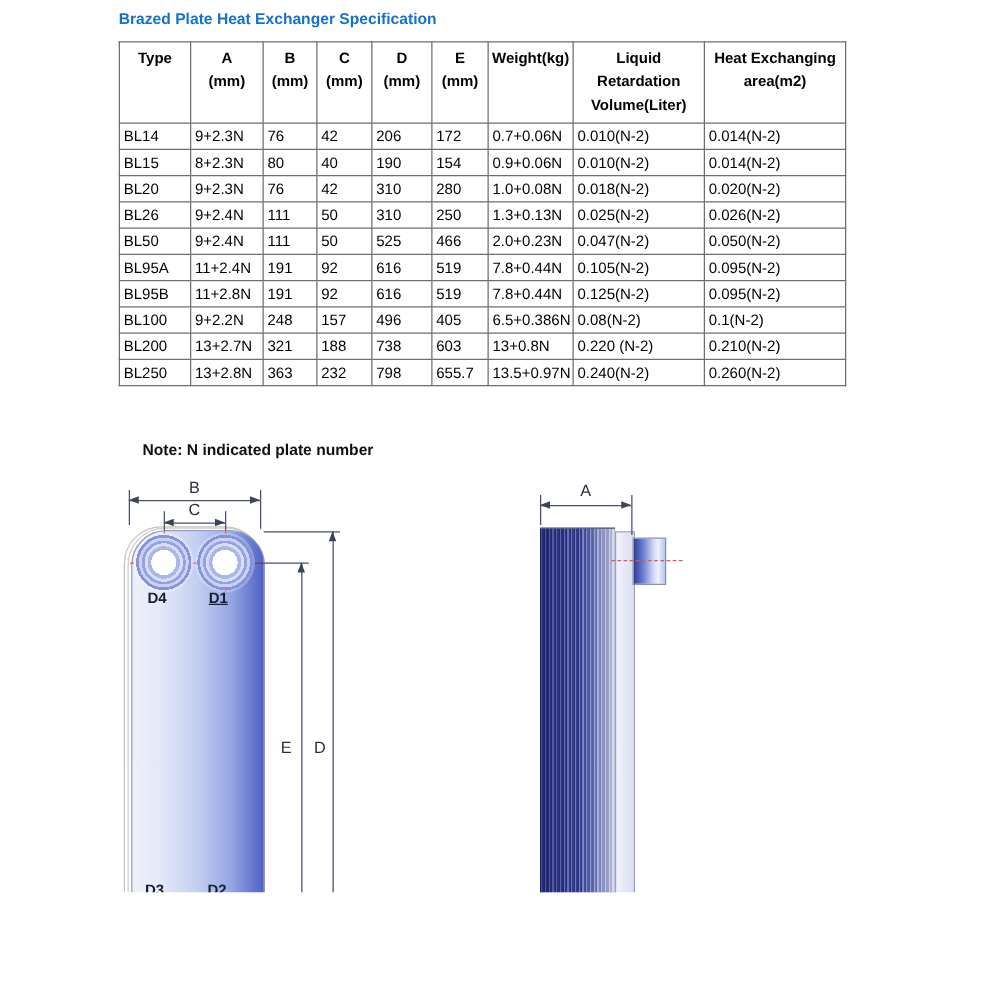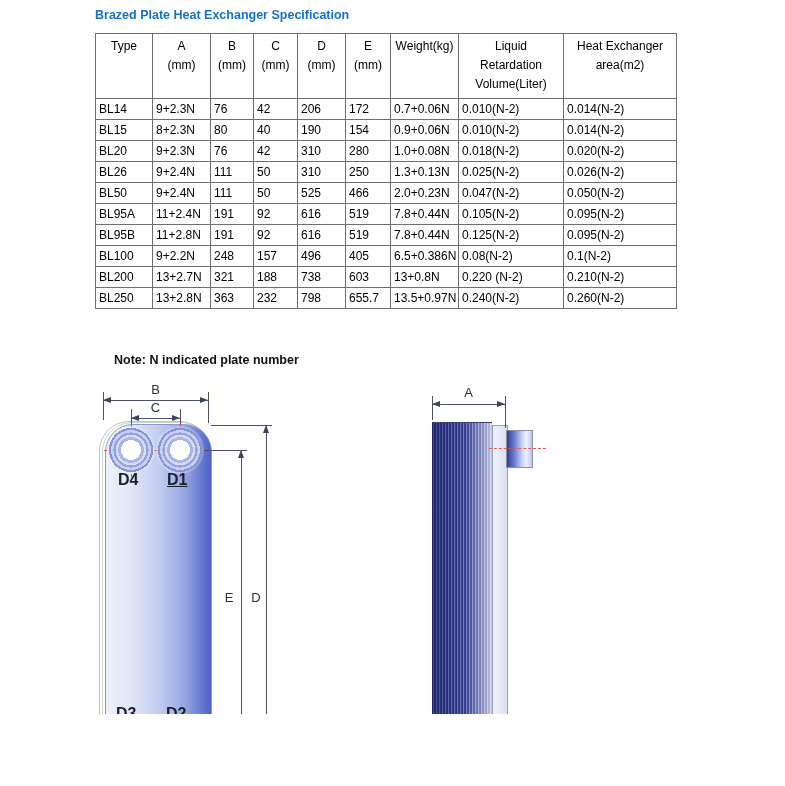--- a/index.html
+++ b/index.html
@@ -6,35 +6,35 @@
   body{font-family:"Liberation Sans", sans-serif; color:#000;}
   #page{position:relative;width:785px;height:714px;background:#fff;overflow:hidden;}
 
   
   .title{position:absolute;left:95px;top:8px;font-size:12.5px;font-weight:bold;color:#1472cd;}
   .note{position:absolute;left:114px;top:353px;font-size:12.5px;font-weight:bold;color:#111;}
 
   
   table.spec{position:absolute;left:95px;top:33px;border-collapse:collapse;table-layout:fixed;width:581px;}
   table.spec th, table.spec td{border:1px solid #6e6e6e;font-size:12px;box-sizing:border-box;overflow:hidden;}
-  table.spec th{font-weight:normal;text-align:center;vertical-align:top;padding:3px 2px 4px 2px;line-height:19px;white-space:pre-line;}
+  table.spec th{font-weight:bold;text-align:center;vertical-align:top;padding:3px 2px 4px 2px;line-height:19px;white-space:pre-line;}
   table.spec td{text-align:left;vertical-align:middle;padding:2px 3px;height:21px;line-height:16px;white-space:nowrap;}
 
   
   .hline{position:absolute;height:0;border-top:1px solid #4a5068;}
   .vline{position:absolute;width:0;border-left:1px solid #4a5068;}
   .redline-h{position:absolute;height:0;border-top:1px dashed #e05858;}
   .redline-v{position:absolute;width:0;border-left:1px dashed #e05858;}
   .arr{position:absolute;width:0;height:0;}
   .arr-l{border-top:3px solid transparent;border-bottom:3px solid transparent;border-right:8px solid #3c445c;}
   .arr-r{border-top:3px solid transparent;border-bottom:3px solid transparent;border-left:8px solid #3c445c;}
   .arr-u{border-left:3px solid transparent;border-right:3px solid transparent;border-bottom:8px solid #3c445c;}
   .arr-d{border-left:3px solid transparent;border-right:3px solid transparent;border-top:8px solid #3c445c;}
   .dimlabel{position:absolute;font-size:13px;color:#2a3040;text-align:center;}
-  .portlabel{position:absolute;font-size:16px;font-weight:bold;color:#182030;}
+  .portlabel{position:absolute;font-size:12px;font-weight:bold;color:#182030;}
 
   
   .plate-outline{position:absolute;border:1px solid #c2c6ba;border-radius:30px;background:transparent;}
   .plate-front{position:absolute;left:105px;top:424px;width:105px;height:346px;border-radius:28px;
     border:1px solid #8d97c8;
     background:linear-gradient(to right,#eef1f8 0%,#e3e8f7 22%,#c2cdf1 50%,#96a6e4 75%,#6577cf 92%,#5060c4 100%);}
   .port{position:absolute;width:48px;height:48px;border-radius:50%;
     background:radial-gradient(closest-side,#ffffff 0 42%,#aab6e8 42% 54%,#d7ddf6 54% 64%,#96a2e0 64% 73%,#c9d1f2 73% 83%,#8693d6 83% 92%,rgba(255,255,255,0.25) 92% 100%);}
 
   
@@ -77,21 +77,21 @@
         <th>C
 (mm)</th>
         <th>D
 (mm)</th>
         <th>E
 (mm)</th>
         <th>Weight(kg)</th>
         <th>Liquid
 Retardation
 Volume(Liter)</th>
-        <th>Heat Exchanger
+        <th>Heat Exchanging
 area(m2)</th>
       </tr>
     </thead>
     <tbody>
         <tr>
           <td>BL14</td>
           <td>9+2.3N</td>
           <td>76</td>
           <td>42</td>
           <td>206</td>

